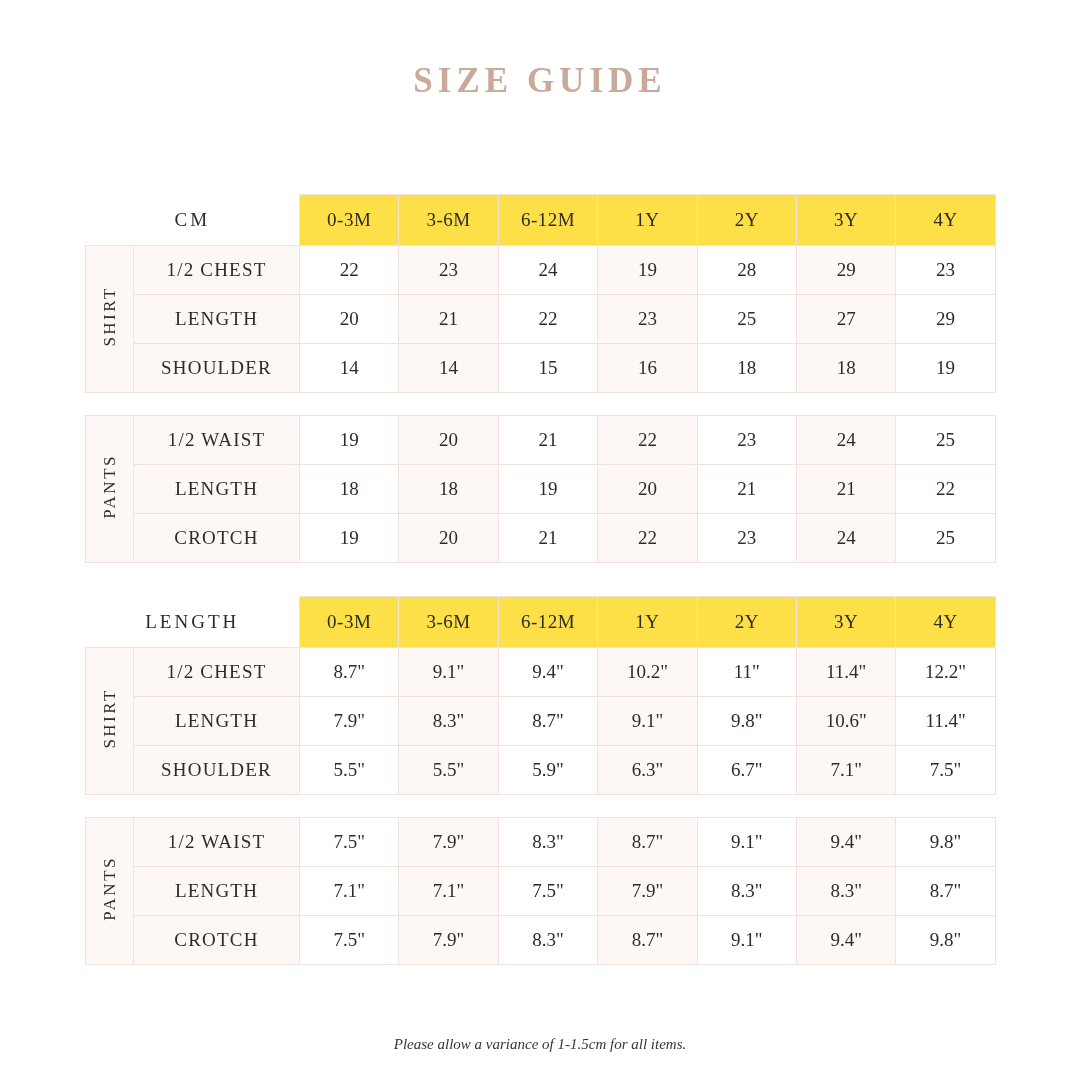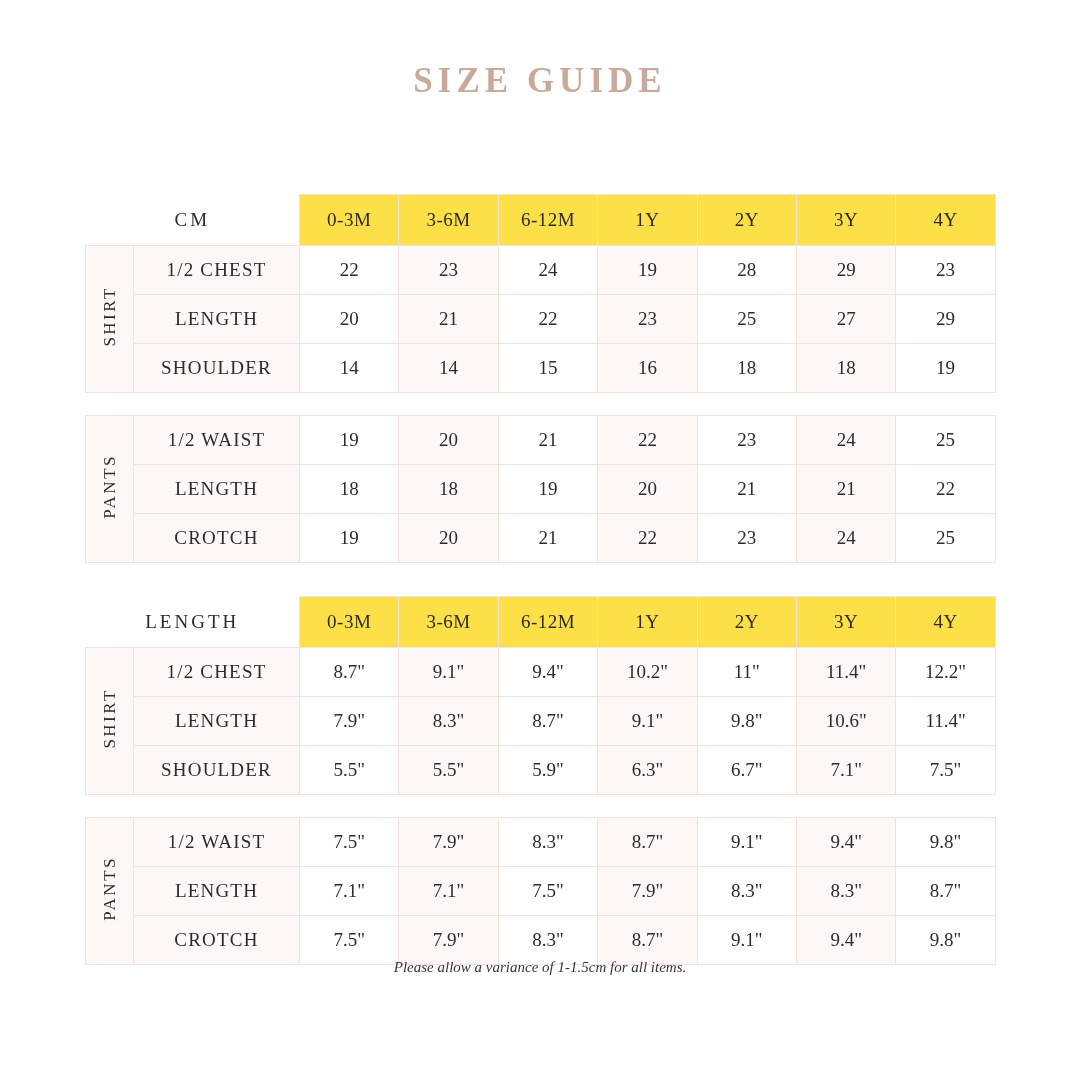--- a/index.html
+++ b/index.html
@@ -331,15 +331,15 @@
             <td class="val">8.3"</td>
             <td class="val shade">8.7"</td>
             <td class="val">9.1"</td>
             <td class="val shade">9.4"</td>
             <td class="val">9.8"</td>
           </tr>
         </tbody>
       </table>
     </div>
 
-  <div class="footnote" style="top:959px;">Please allow a variance of 1-1.5cm for all items.</div>
+  <div class="footnote" style="top:1036px;">Please allow a variance of 1-1.5cm for all items.</div>
 
 </div>
 
 </body></html>

